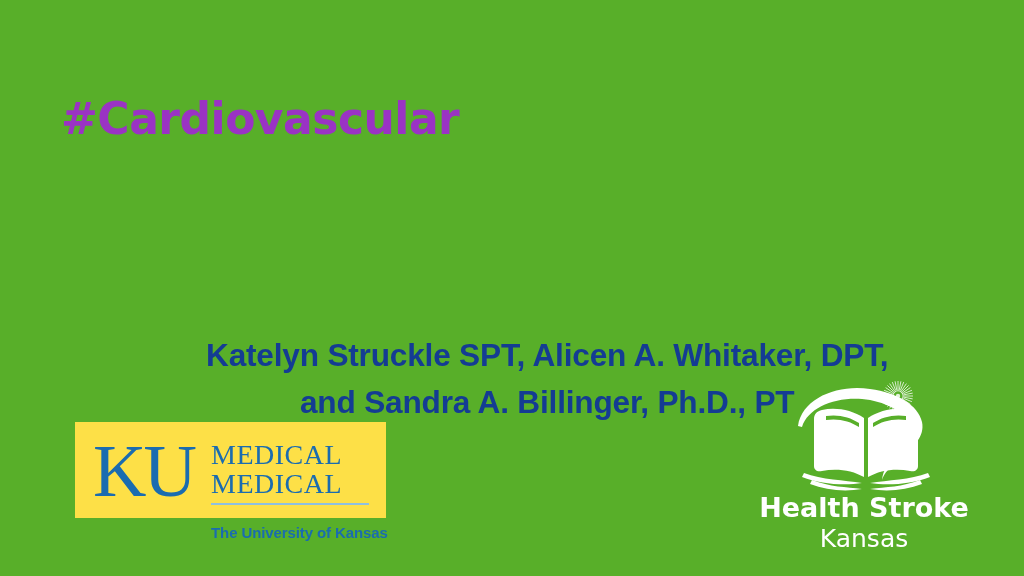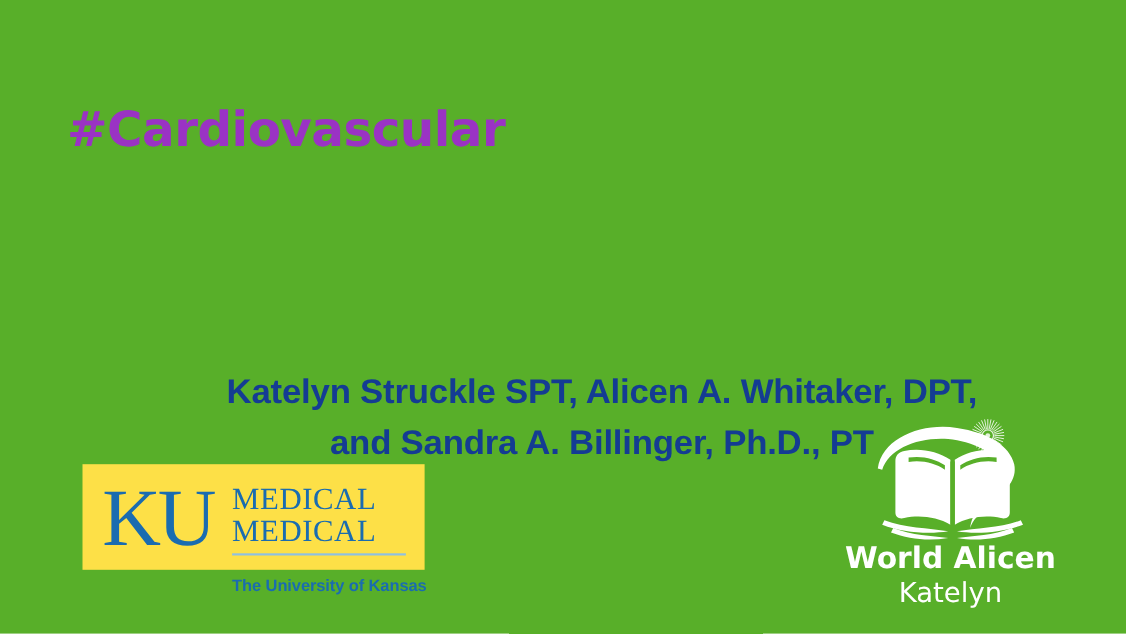--- a/index.html
+++ b/index.html
@@ -257,18 +257,18 @@
         <path d="M40,36 C52,34 64,37 73,43 L73,47 C64,41 52,38 40,40 Z" fill="#58af29"></path>
         <path d="M120,36 C108,34 96,37 87,43 L87,47 C96,41 108,38 120,40 Z" fill="#58af29"></path>
 
         <path d="M18,93 C36,100 58,100 76,103 C58,106 34,104 16,97 Z" fill="#ffffff"></path>
         <path d="M142,93 C124,100 102,100 84,103 C102,106 126,104 144,97 Z" fill="#ffffff"></path>
         <path d="M26,100 C44,107 60,107 76,109 C58,112 40,110 24,104 Z" fill="#ffffff"></path>
         <path d="M134,100 C116,107 100,107 84,109 C102,112 120,110 136,104 Z" fill="#ffffff"></path>
       </svg>
     </div>
     <div id="wsa-text">
-      <div id="wsa-line1">World Alicen</div>
-      <div id="wsa-line2">Katelyn</div>
+      <div id="wsa-line1">Health Stroke</div>
+      <div id="wsa-line2">Kansas</div>
     </div>
   </div>
 
 </div>
 
 </body></html>

